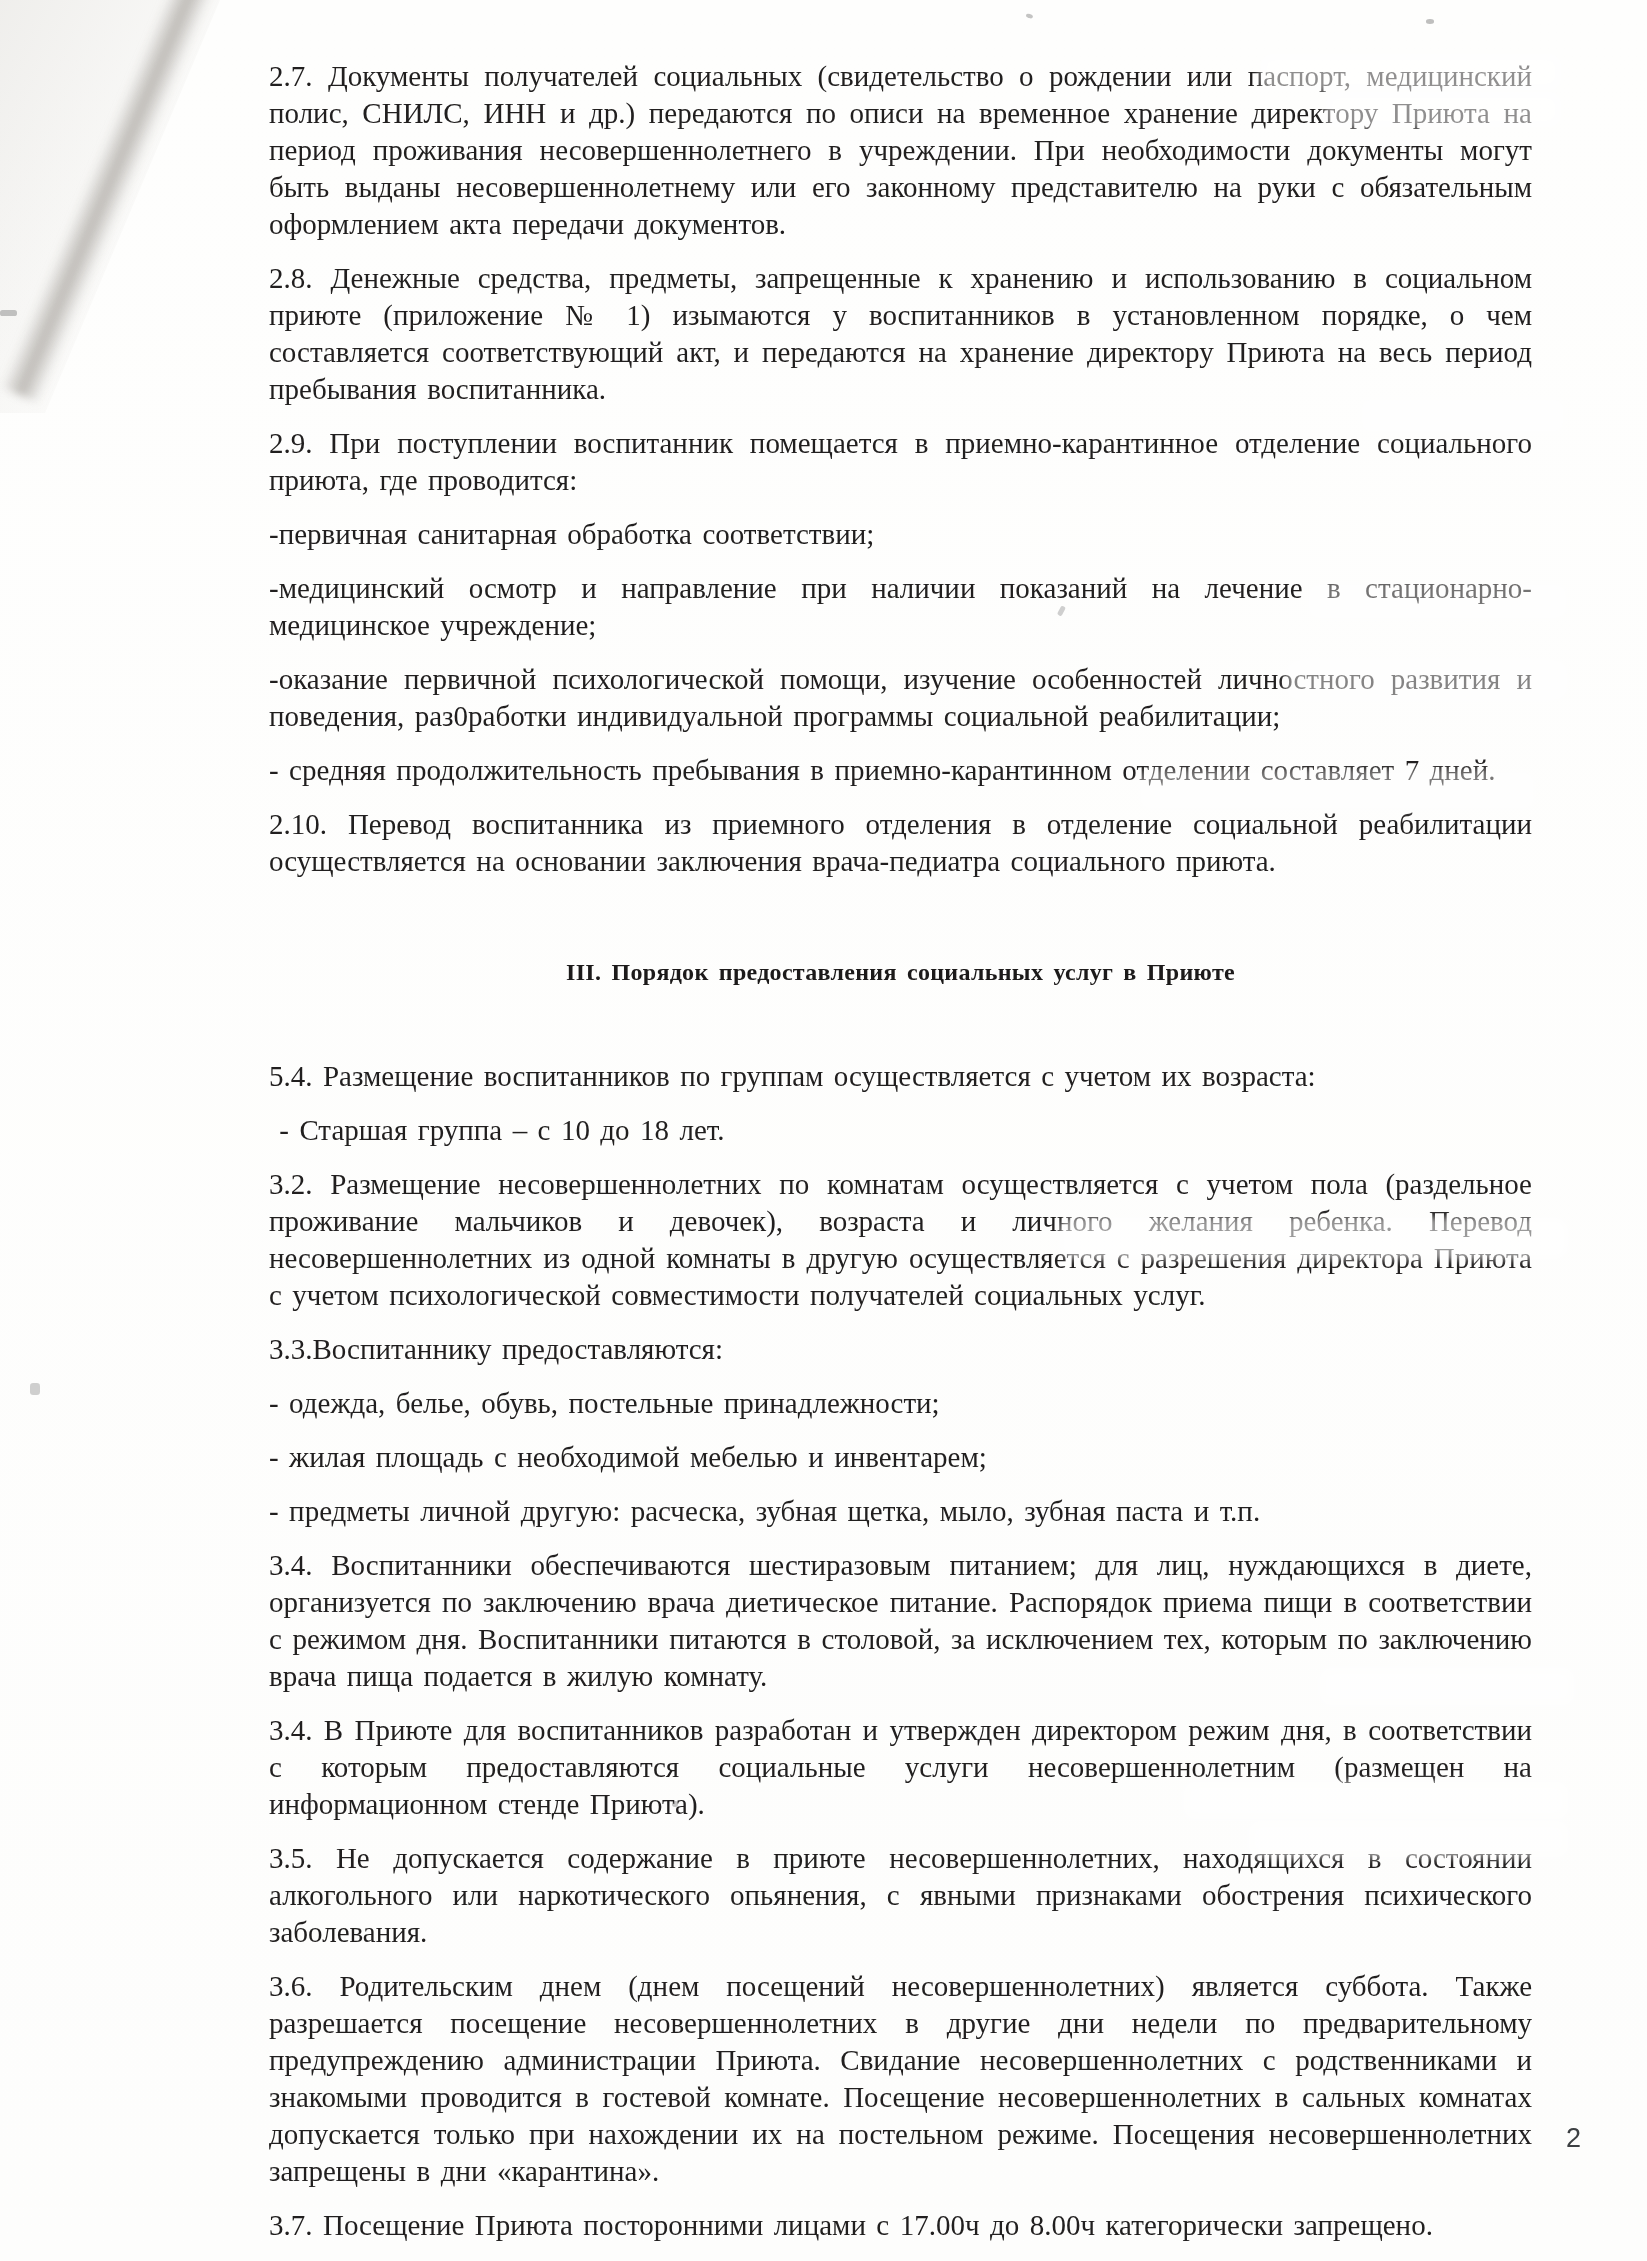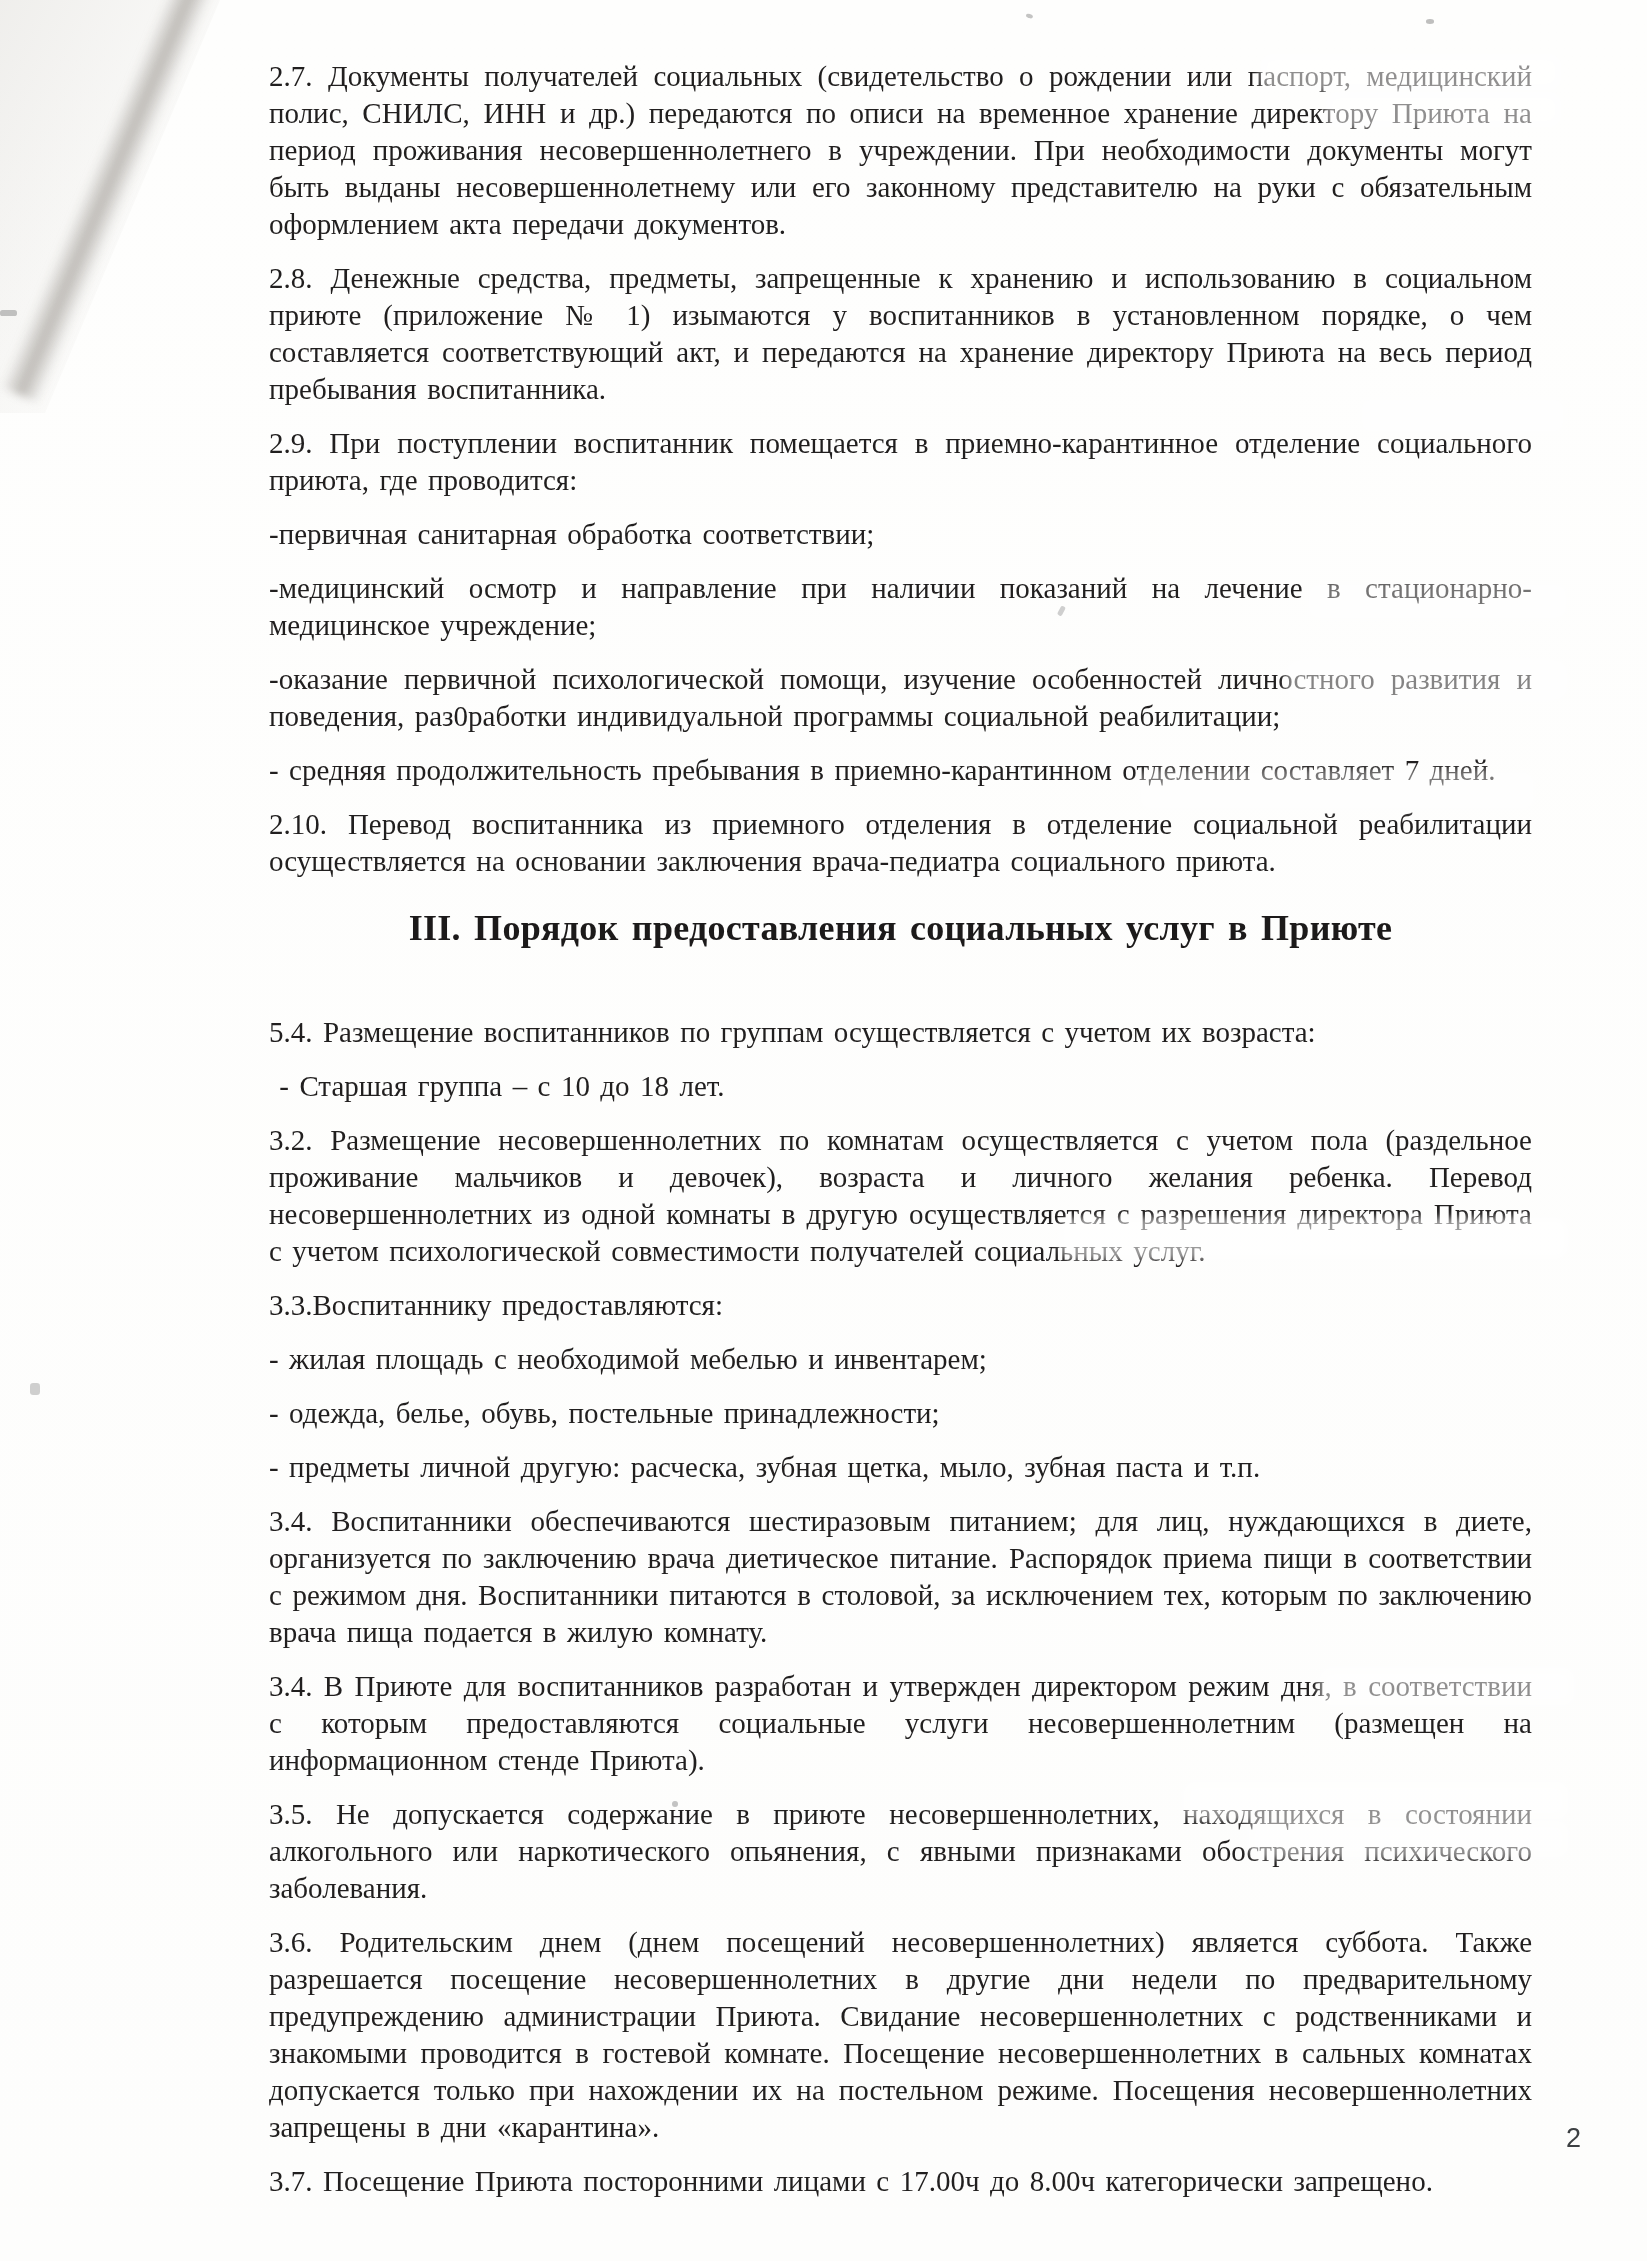--- a/index.html
+++ b/index.html
@@ -30,23 +30,23 @@
   .text-col {
     position:absolute; left:252px; right:98px; top:41px;
     color:#211f1f;
     font-size:29px; line-height:37px;
     text-align:justify;
     text-rendering:optimizeLegibility;
   }
   .para { margin:17px; word-spacing:3.2px; }
   .para.indent { padding-left:10.3px; }
   .section-heading {
-    font-size:36px; line-height:40px; font-weight:bold;
+    font-size:24px; line-height:40px; font-weight:bold;
     text-align:center; letter-spacing:0.3px;
-    margin:28px 0 66px 0;
+    margin:72px 0 66px 0;
     color:#1c1a1a;
     word-spacing:3.9px;
   }
   .page-number {
     position:absolute; right:66px; bottom:107px;
     font-family:"Liberation Sans", sans-serif;
     font-size:27px; color:#3d4043;
   }
   
   .fade { position:absolute; background:rgba(255,255,255,0.5); filter:blur(3.9px); border-radius:14px; pointer-events:none; }
@@ -94,22 +94,22 @@
         <p class="para">-оказание первичной психологической помощи, изучение особенностей личностного развития и поведения, раз0работки индивидуальной программы социальной реабилитации;</p>
         <p class="para">- средняя продолжительность пребывания в приемно-карантинном отделении составляет 7 дней.</p>
         <p class="para">2.10. Перевод воспитанника из приемного отделения в отделение социальной реабилитации осуществляется на основании заключения врача-педиатра социального приюта.</p>
       </div>
     <h2 class="section-heading">III.  Порядок предоставления социальных услуг в Приюте</h2>
     <div>
         <p class="para">5.4. Размещение воспитанников по группам осуществляется с учетом их возраста:</p>
         <p class="para indent">- Старшая группа – с 10 до 18 лет.</p>
         <p class="para">3.2. Размещение несовершеннолетних по комнатам осуществляется с учетом пола (раздельное проживание мальчиков и девочек), возраста и личного желания ребенка. Перевод несовершеннолетних из одной комнаты в другую осуществляется с разрешения директора Приюта с учетом психологической совместимости получателей социальных услуг.</p>
         <p class="para">3.3.Воспитаннику предоставляются:</p>
+        <p class="para">- одежда, белье, обувь, постельные принадлежности;</p>
         <p class="para">- жилая площадь с необходимой мебелью и инвентарем;</p>
-        <p class="para">- одежда, белье, обувь, постельные принадлежности;</p>
         <p class="para">- предметы личной другую: расческа, зубная щетка, мыло, зубная паста и т.п.</p>
         <p class="para">3.4. Воспитанники обеспечиваются шестиразовым питанием; для лиц, нуждающихся в диете, организуется по заключению врача диетическое питание. Распорядок приема пищи в соответствии с режимом дня. Воспитанники питаются в столовой, за исключением тех, которым по заключению врача пища подается в жилую комнату.</p>
         <p class="para">3.4. В Приюте для воспитанников разработан и утвержден директором режим дня, в соответствии с которым предоставляются социальные услуги несовершеннолетним (размещен на информационном стенде Приюта).</p>
         <p class="para">3.5. Не допускается содержание в приюте несовершеннолетних, находящихся в состоянии алкогольного или наркотического опьянения, с явными признаками обострения психического заболевания.</p>
         <p class="para">3.6. Родительским днем (днем посещений несовершеннолетних) является суббота. Также разрешается посещение несовершеннолетних в другие дни недели по предварительному предупреждению администрации Приюта. Свидание несовершеннолетних с родственниками и знакомыми проводится в гостевой комнате. Посещение несовершеннолетних в сальных комнатах допускается только при нахождении их на постельном режиме. Посещения несовершеннолетних запрещены в дни «карантина».</p>
         <p class="para">3.7. Посещение Приюта посторонними лицами с 17.00ч до 8.00ч категорически запрещено.</p>
       </div>
   </div>
 
   <div class="fade" id="f1"></div>

